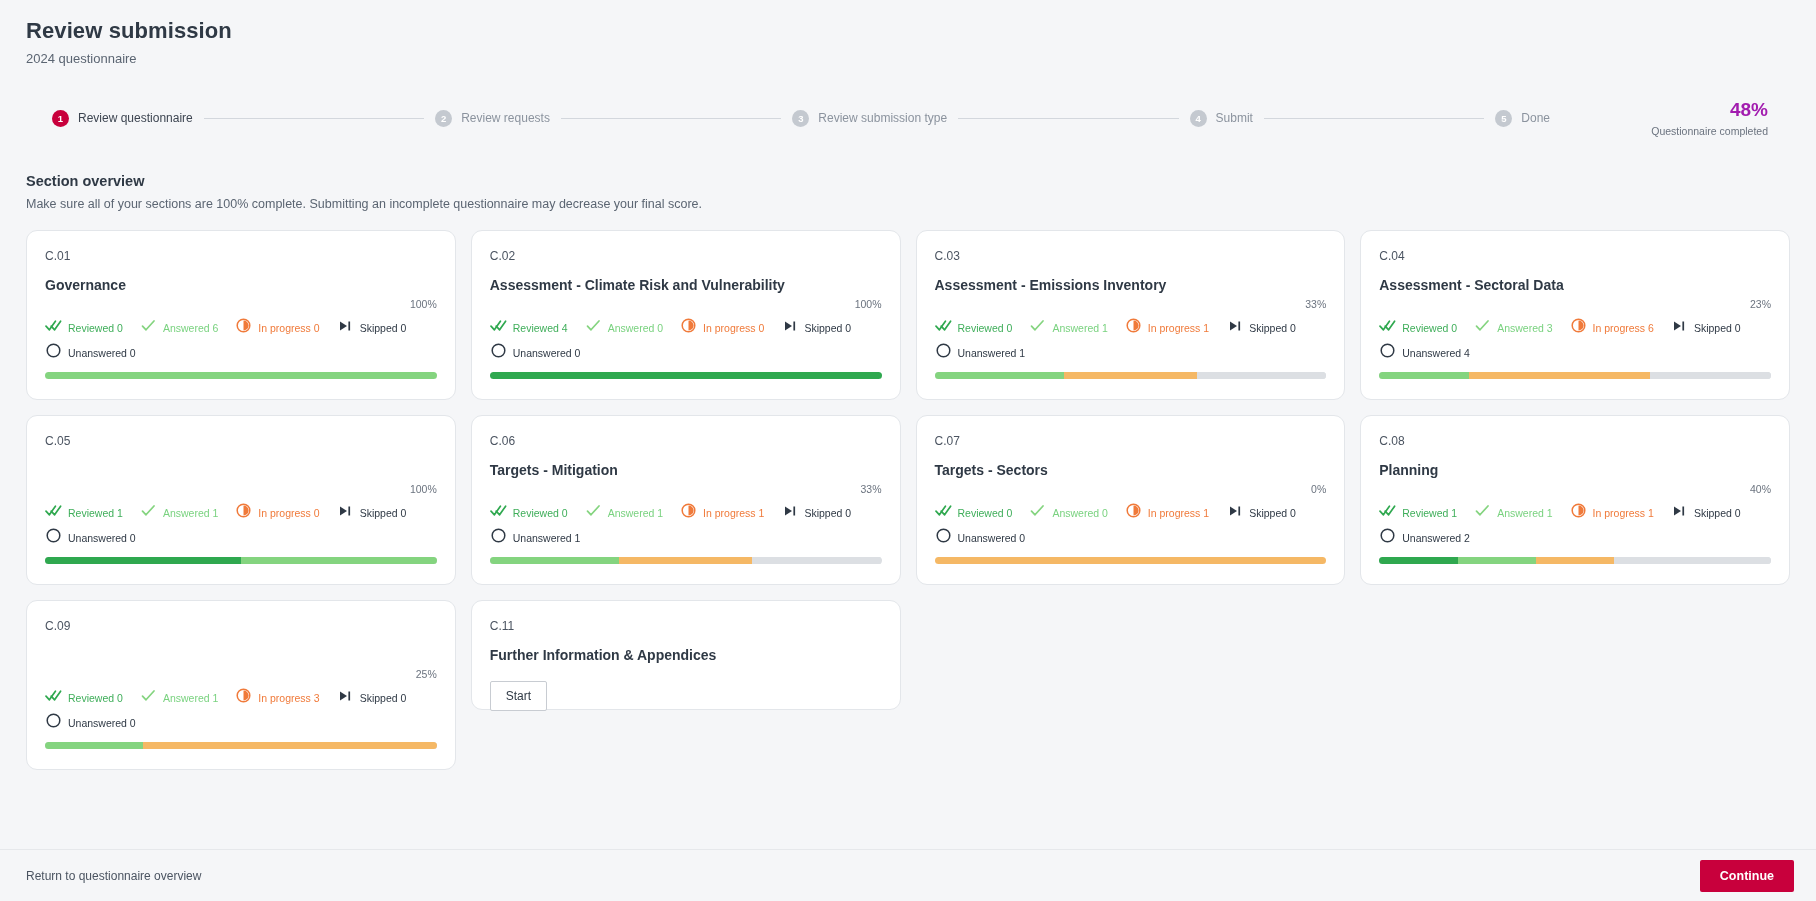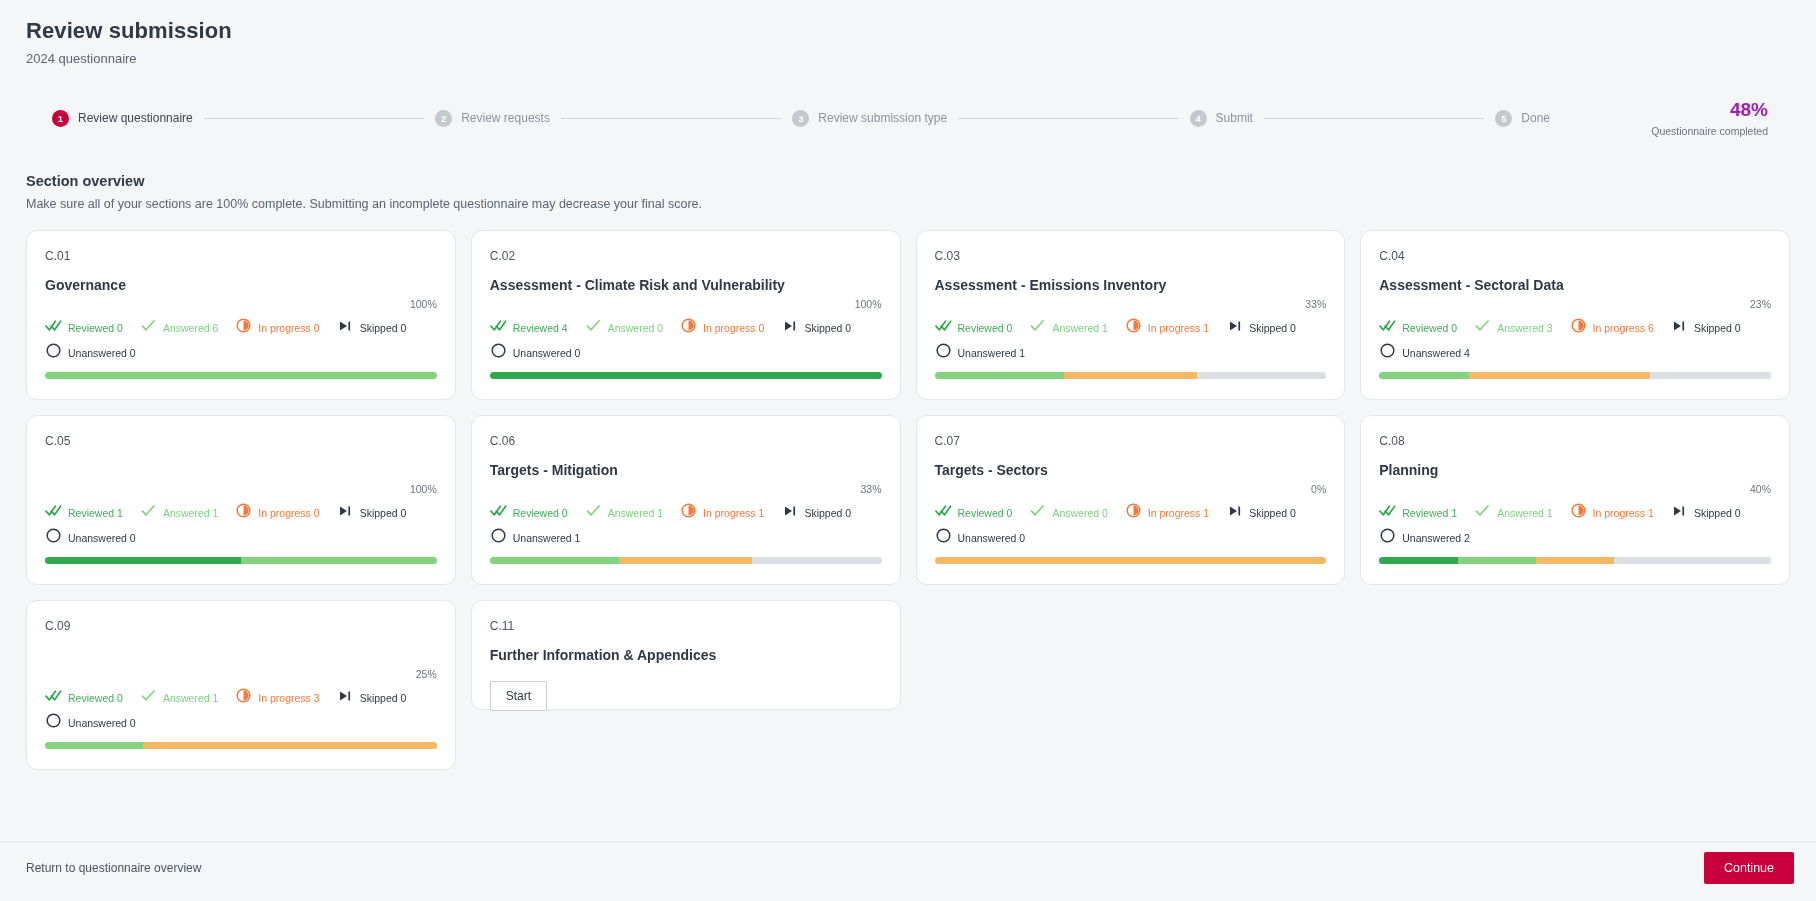--- a/index.html
+++ b/index.html
@@ -90,29 +90,29 @@
   .seg-empty { background: #dcdfe3; }
   .start-btn {
     margin-top: 16px; align-self: flex-start;
     border: 1px solid #c8ccd2; background: #fff; color: #2f3945;
     font-size: 12px; font-family: "Liberation Sans", sans-serif;
     padding: 7px 15px; border-radius: 2px; cursor: pointer;
   }
 
   
   .footer {
-    position: absolute; left: 0; bottom: 8px; width: 1816px; height: 52px;
+    position: absolute; left: 0; bottom: 0; width: 1816px; height: 52px;
     background: #f5f6f8; border-top: 1px solid #e6e8eb;
     display: flex; align-items: center; justify-content: space-between;
     padding: 0 22px 0 26px;
   }
   .footer-link { font-size: 12px; color: #4b5461; text-decoration: none; cursor: pointer; }
   .continue-btn {
     background: #c8003c; color: #ffffff; border: none; border-radius: 2px;
-    font-size: 12.5px; font-weight: normal; font-family: "Liberation Sans", sans-serif;
+    font-size: 12.5px; font-weight: bold; font-family: "Liberation Sans", sans-serif;
     padding: 9px 20px; cursor: pointer;
   }
   .grid-area-wrap { flex: 1; overflow: hidden; padding-bottom: 60px; }
 </style>
 </head>
 <body>
 
 <div class="page">
 
   <div class="header">

